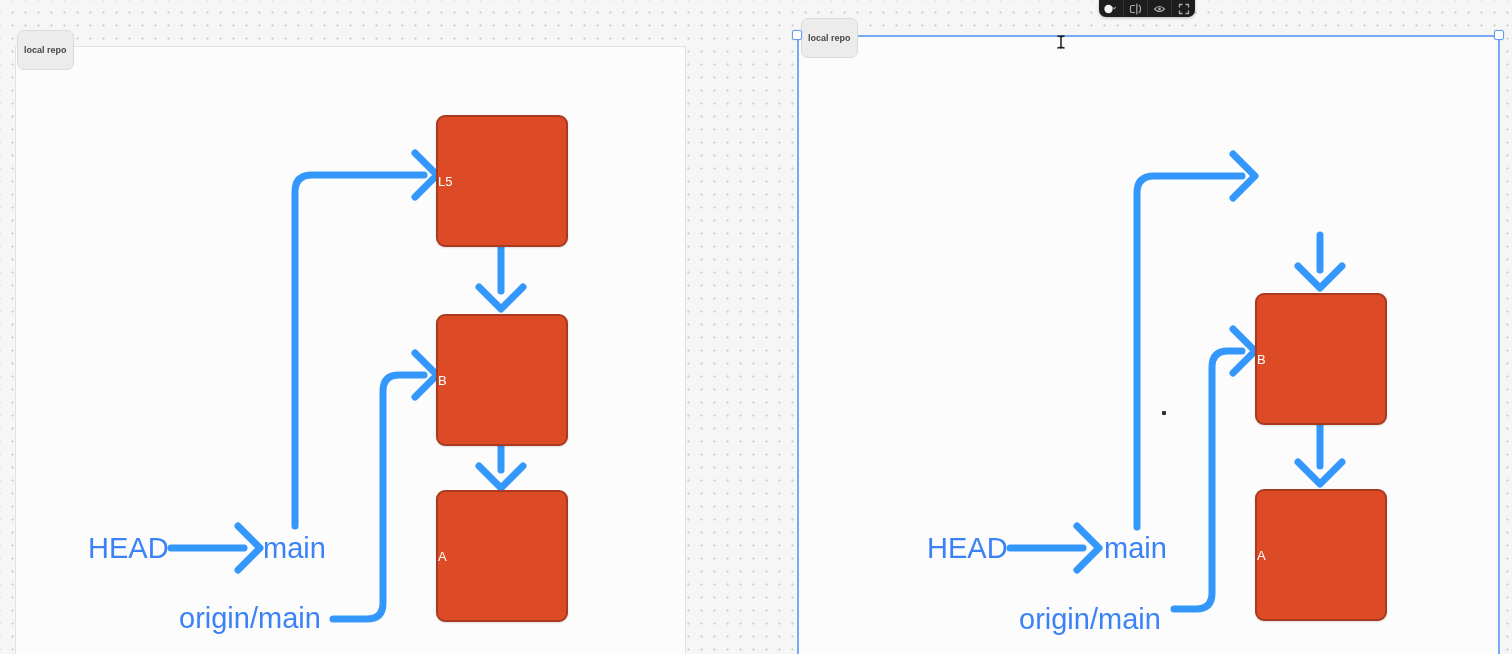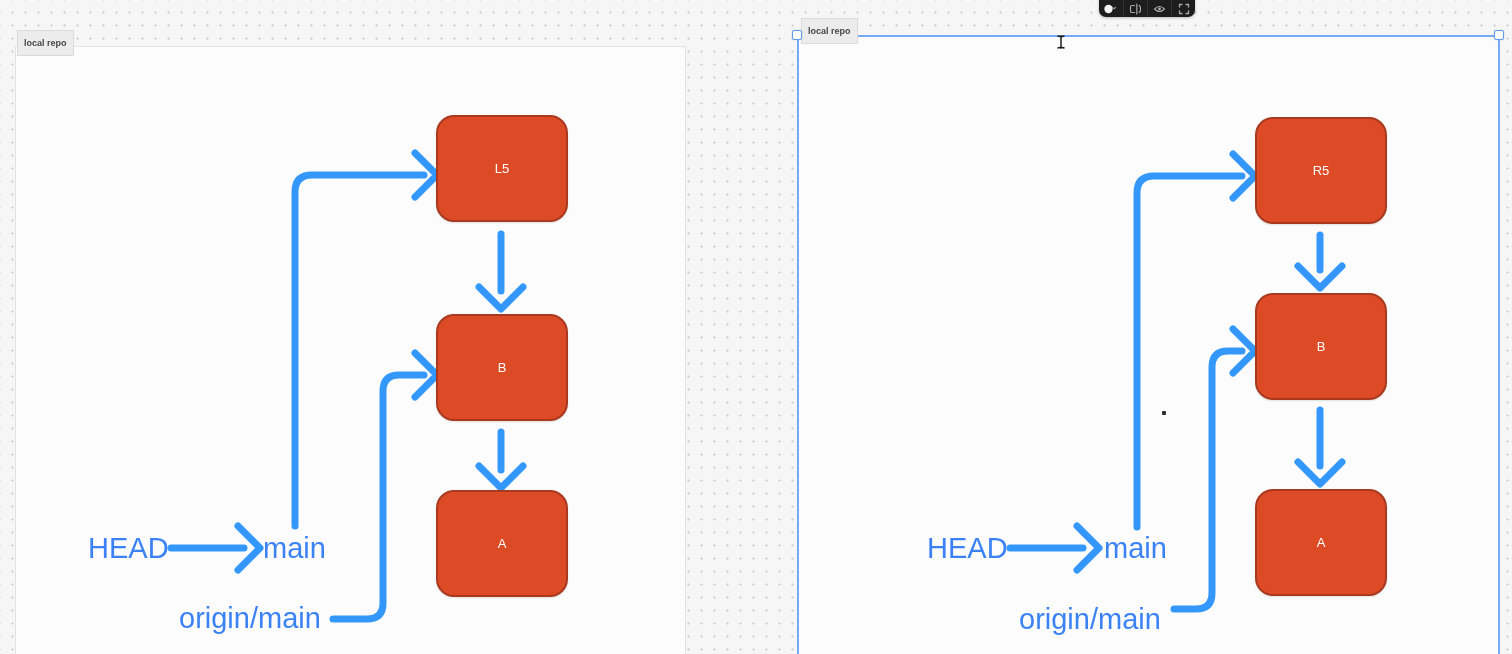--- a/index.html
+++ b/index.html
@@ -8,30 +8,30 @@
     position:relative;width:1512px;height:654px;overflow:hidden;
     background-color:#f6f6f6;
     background-image:radial-gradient(circle,#d7d7d7 1px,transparent 1.4px);
     background-size:13px 13px;background-position:6px 6px;
     font-family:"Liberation Sans",sans-serif;
   }
   .frame{position:absolute;background:#fcfcfc;}
   .frame.plain{border:1px solid #e2e2e2;}
   .frame.selected{border:2px solid #78a9f7;}
   .frame-label{
-    position:absolute;background:#ececec;border:1px solid #dbdbdb;border-radius:0;
-    font-size:9px;font-weight:bold;color:#474747;padding:7px 6px;line-height:10px;
+    position:absolute;background:#ececec;border:1px solid #dbdbdb;border-radius:7px;
+    font-size:9px;font-weight:bold;color:#474747;padding:14px 6px;line-height:10px;
     white-space:nowrap;z-index:5;
   }
   .layer{position:absolute;left:0;top:0;pointer-events:none;}
   .arrow path{fill:none;stroke:#3497fb;stroke-width:7;stroke-linecap:round;stroke-linejoin:round;}
   .commit{
-    position:absolute;width:132px;height:107px;background:#dd4a26;
-    border:2.5px solid #a93a1f;border-radius:18px;
-    display:flex;align-items:center;justify-content:center;
+    position:absolute;width:132px;height:132px;background:#dd4a26;
+    border:2.5px solid #a93a1f;border-radius:9px;
+    display:flex;align-items:center;justify-content:flex-start;
     box-shadow:0 1px 2px rgba(0,0,0,.12);
   }
   .commit span{color:#ffffff;font-size:13px;}
   .ref-text{position:absolute;font-size:29px;line-height:34px;color:#3b82f6;white-space:nowrap;}
   .handle{
     position:absolute;width:10px;height:10px;background:#ffffff;
     border:1.5px solid #5b9cf8;border-radius:2px;box-shadow:0 0 2px rgba(0,0,0,.15);z-index:6;
   }
   .stray-dot{position:absolute;width:4px;height:4px;background:#2f2f2f;border-radius:1px;}
   .toolbar{
@@ -110,23 +110,20 @@
       <g class="arrow">
         <path d="M521,373 V429"></path>
         <path d="M499,425 L521,447 L543,425"></path>
       </g>
       <g class="arrow">
         <path d="M375,572 H397 Q413,572 413,556 V330 Q413,314 429,314 H443"></path>
         <path d="M434,292 L456,314 L434,336"></path>
       </g>
     </svg>
 
-    <div class="commit" style="left:456px;top:80px">
-      <span>R5</span>
-    </div>
     <div class="commit" style="left:456px;top:256px">
       <span>B</span>
     </div>
     <div class="commit" style="left:456px;top:452px">
       <span>A</span>
     </div>
 
     <div class="ref-text" style="left:128px;top:494px">HEAD</div>
     <div class="ref-text" style="left:305px;top:494px">main</div>
     <div class="ref-text" style="left:220px;top:565px">origin/main</div>

